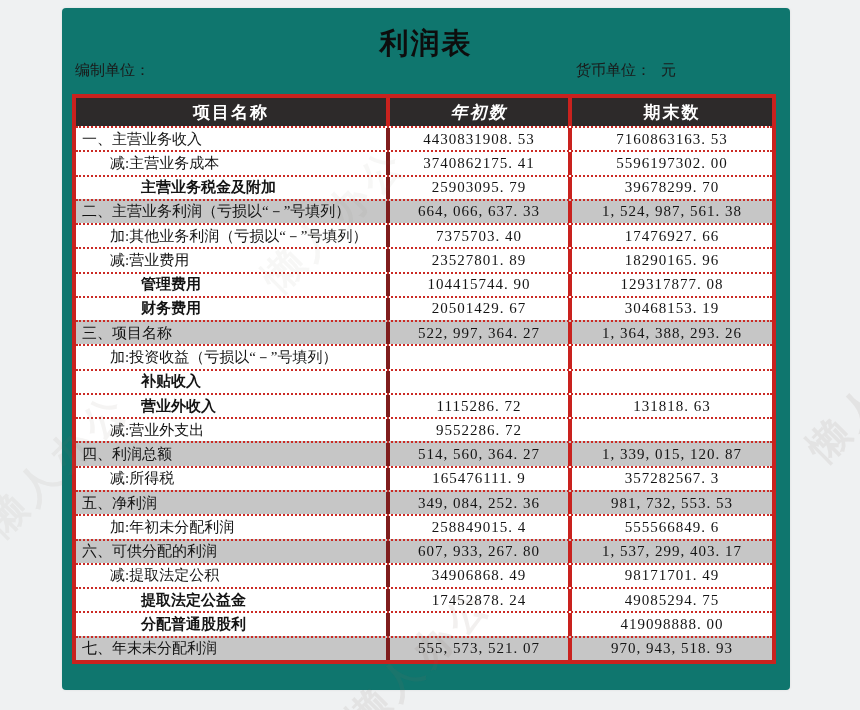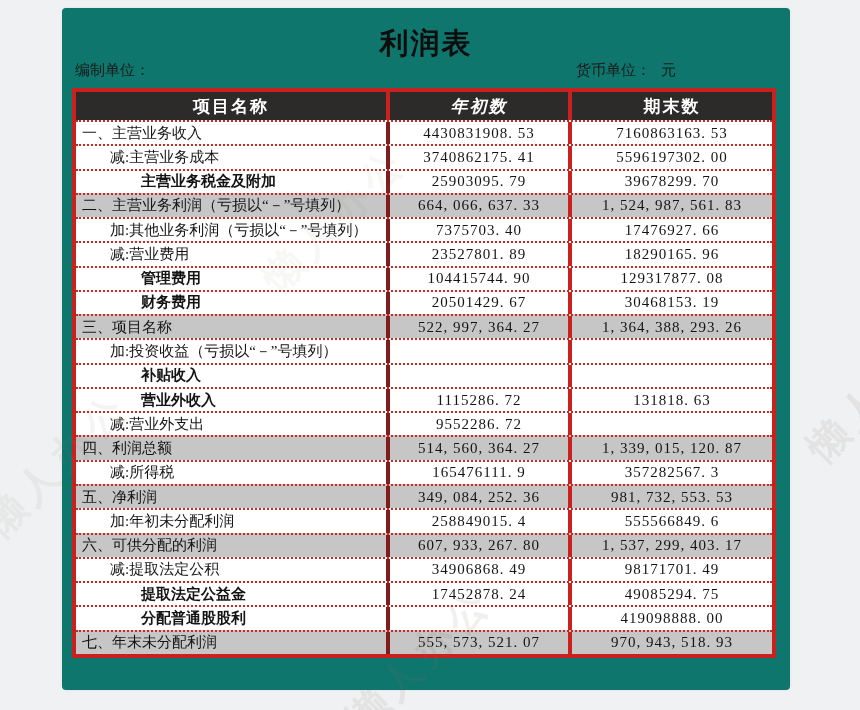--- a/index.html
+++ b/index.html
@@ -23,21 +23,21 @@
   }
   .meta{
     position:absolute;top:53px;left:0;width:100%;height:22px;
     font-size:15px;color:#1a1a1a;
   }
   .meta .prepared{position:absolute;left:13px;top:0;}
   .meta .currency{position:absolute;left:514px;top:0;}
   .meta .currency .val{margin-left:10px;}
 
   .ptable{
-    position:absolute;left:10px;top:80px;width:704px;height:570px;
+    position:absolute;left:10px;top:86px;width:704px;height:570px;
     box-sizing:border-box;
     border:4px solid #c9221e;
     display:flex;flex-direction:column;
     background:#ffffff;
   }
   .thead{
     display:flex;flex:0 0 28px;
     background:#2d2a2a;color:#ffffff;font-weight:bold;
   }
   .thead .hcell{
@@ -105,21 +105,21 @@
           <div class="cell c-num c-last">5596197302. 00</div>
         </div>
         <div class="trow">
           <div class="cell c-name indent-2">主营业务税金及附加</div>
           <div class="cell c-num">25903095. 79</div>
           <div class="cell c-num c-last">39678299. 70</div>
         </div>
         <div class="trow band">
           <div class="cell c-name indent-0">二、主营业务利润（亏损以“－”号填列）</div>
           <div class="cell c-num">664, 066, 637. 33</div>
-          <div class="cell c-num c-last">1, 524, 987, 561. 83</div>
+          <div class="cell c-num c-last">1, 524, 987, 561. 38</div>
         </div>
         <div class="trow">
           <div class="cell c-name indent-1">加:其他业务利润（亏损以“－”号填列）</div>
           <div class="cell c-num">7375703. 40</div>
           <div class="cell c-num c-last">17476927. 66</div>
         </div>
         <div class="trow">
           <div class="cell c-name indent-1">减:营业费用</div>
           <div class="cell c-num">23527801. 89</div>
           <div class="cell c-num c-last">18290165. 96</div>

